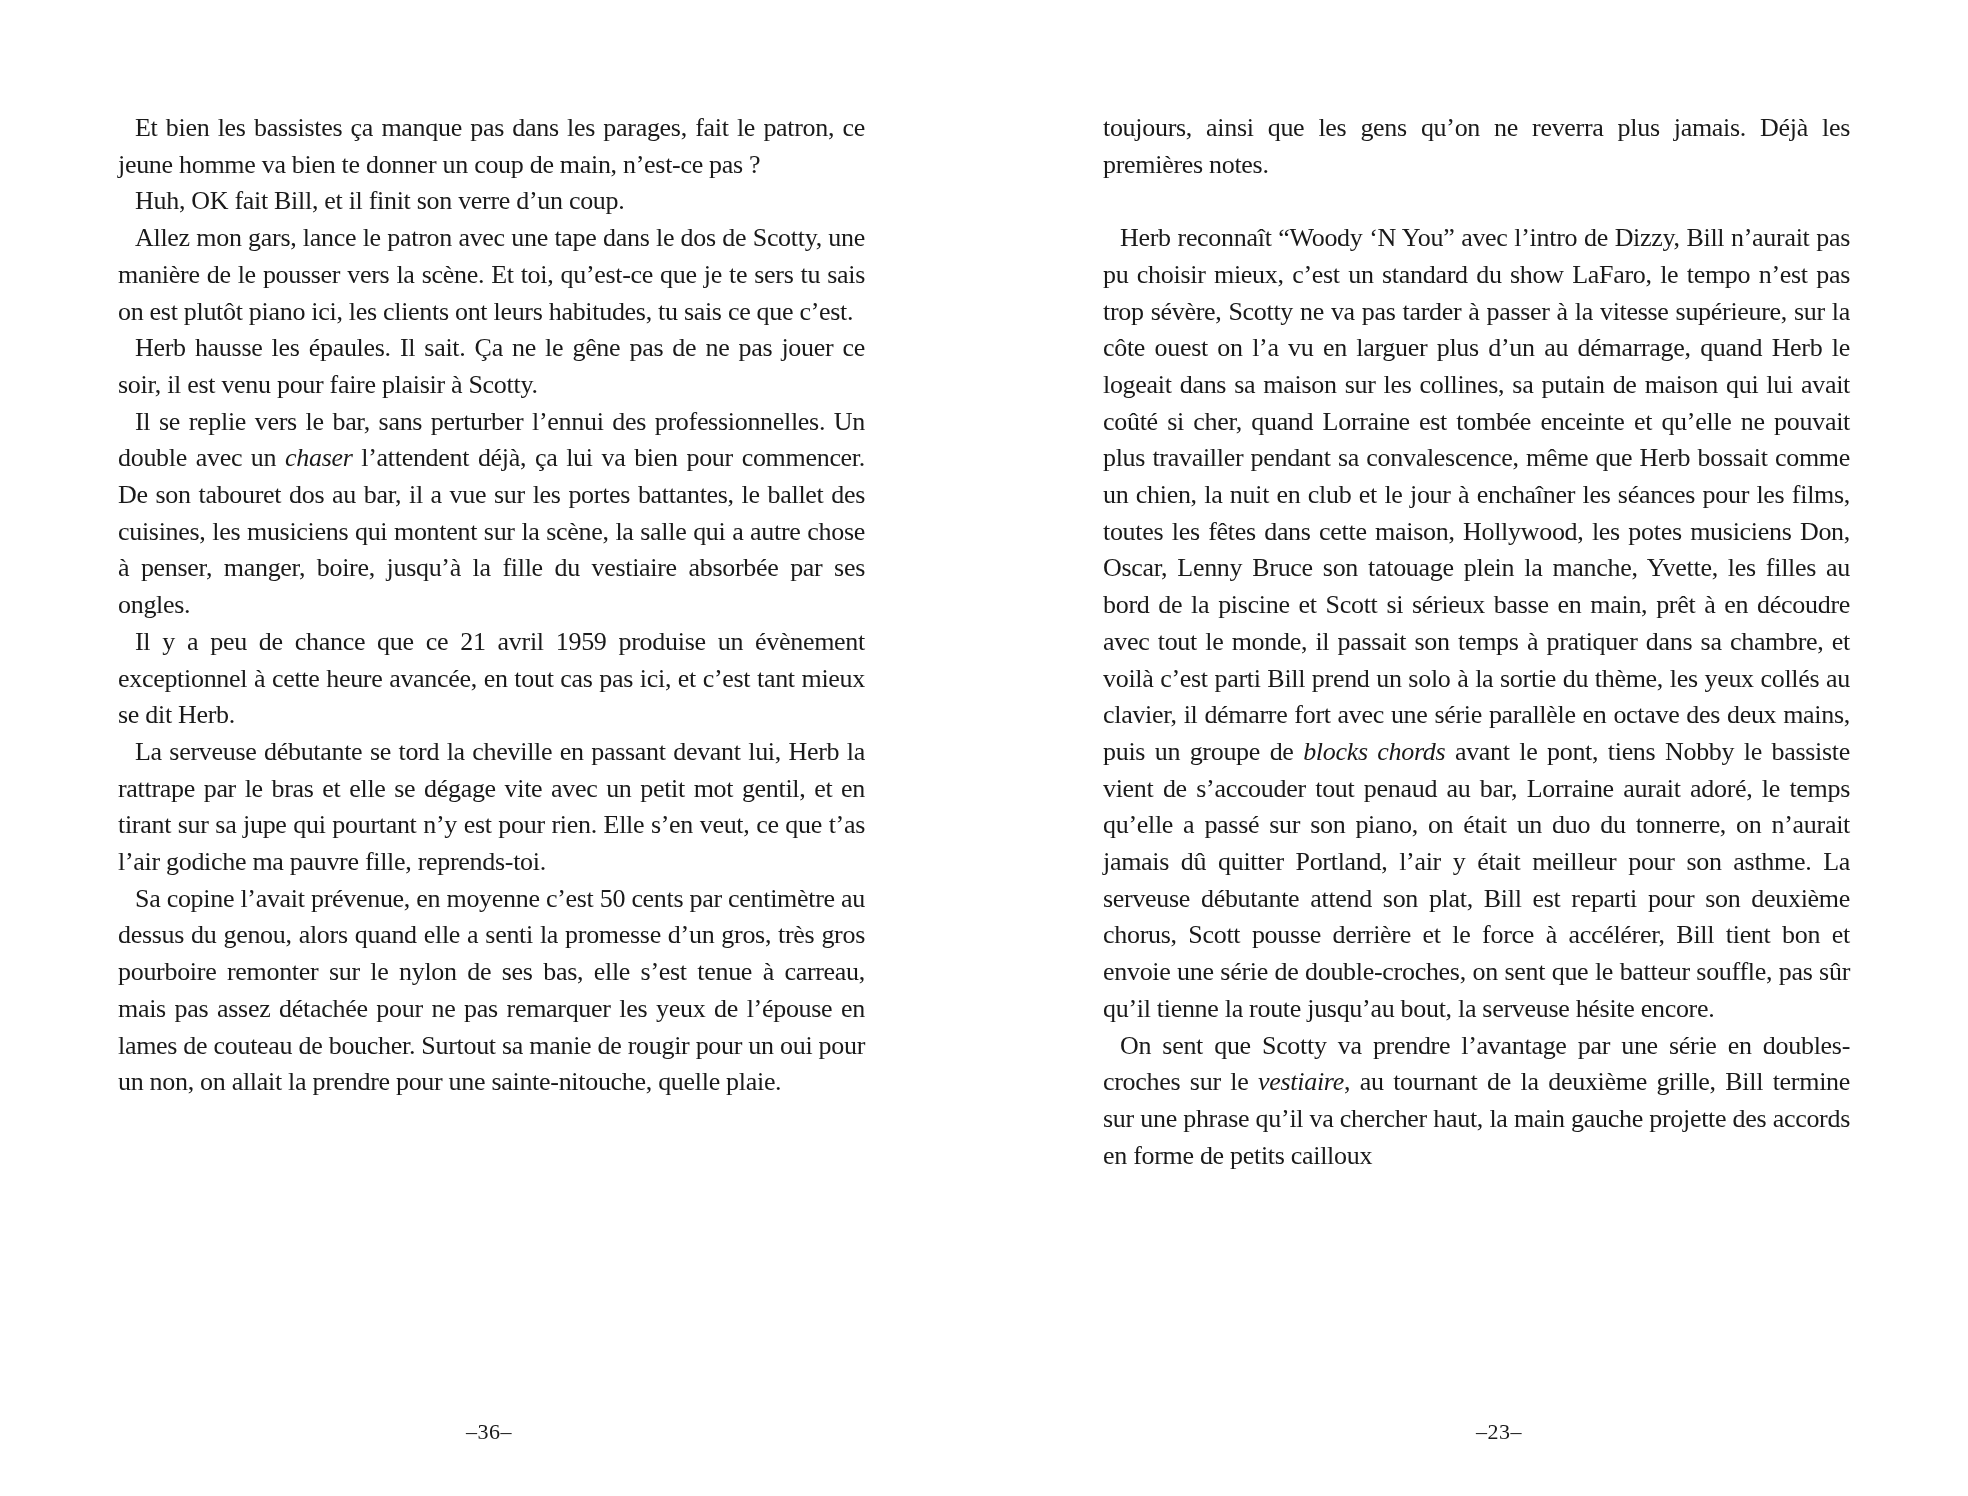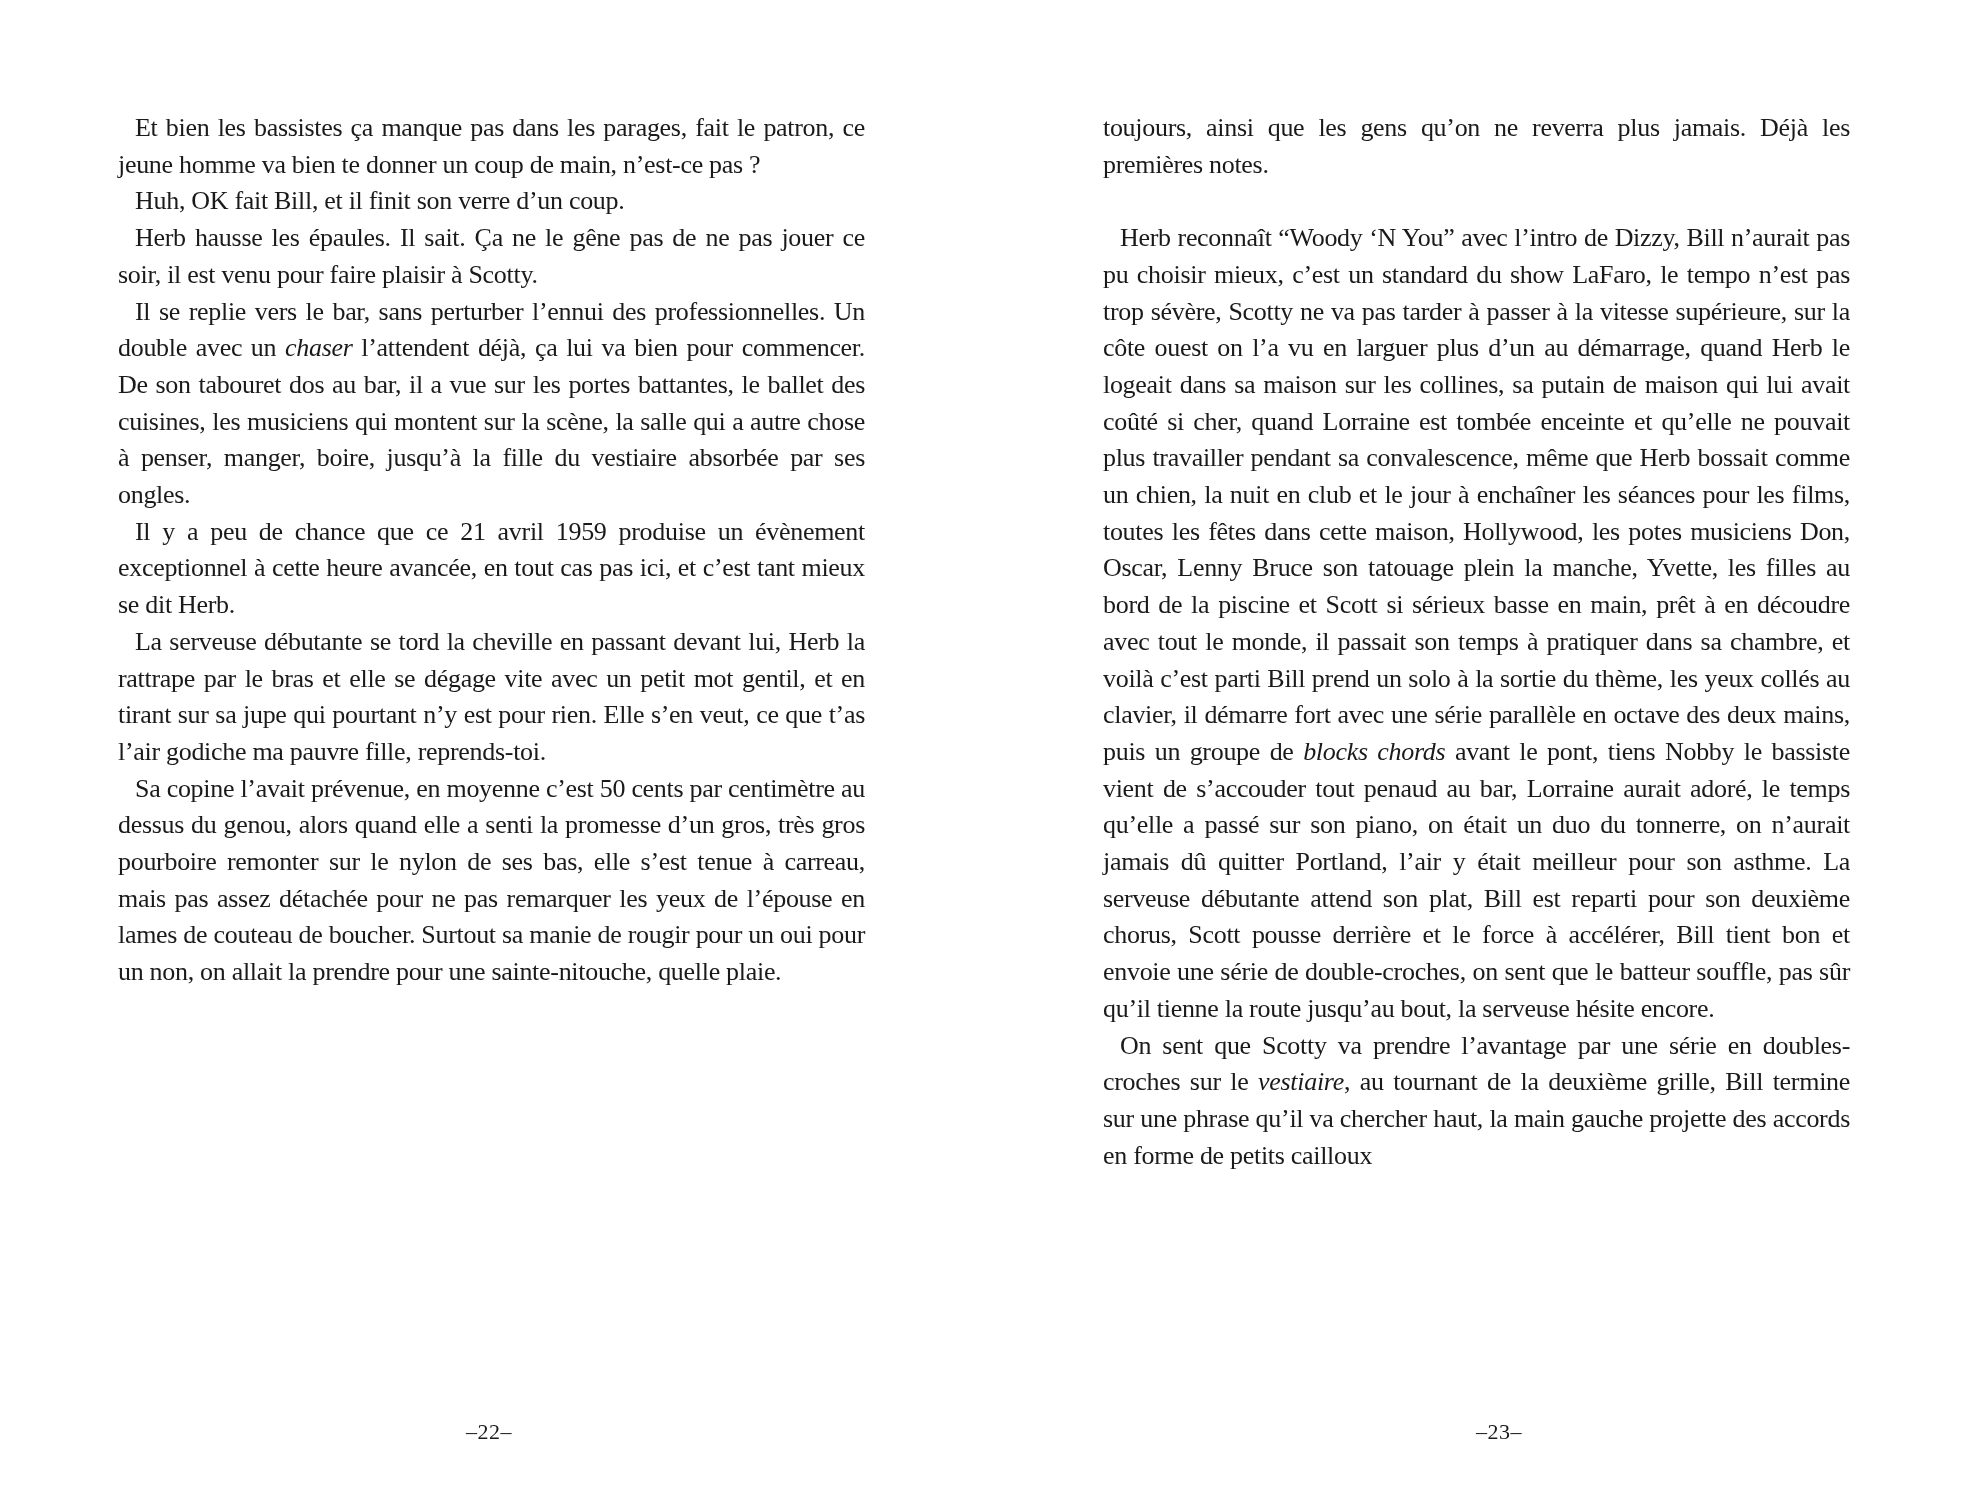--- a/index.html
+++ b/index.html
@@ -70,28 +70,29 @@
   </style>
 </head>
 <body>
 
 <div class="spread">
 
   <div class="page left">
     <div class="column">
         <p class="para"><span class="seg">Et bien les bassistes ça manque pas dans les parages, fait le patron, ce jeune homme va bien te donner un coup de main, n’est-ce pas ?</span></p>
         <p class="para"><span class="seg">Huh, OK fait Bill, et il finit son verre d’un coup.</span></p>
+        <p class="para"><span class="seg">Allez mon gars, lance le patron avec une tape dans le dos de Scotty, une manière de le pousser vers la scène. Et toi, qu’est-ce que je te sers tu sais on est plutôt piano ici, les clients ont leurs habitudes, tu sais ce que c’est.</span></p>
         <p class="para"><span class="seg">Herb hausse les épaules. Il sait. Ça ne le gêne pas de ne pas jouer ce soir, il est venu pour faire plaisir à Scotty.</span></p>
         <p class="para"><span class="seg">Il se replie vers le bar, sans perturber l’ennui des professionnelles. Un double avec un </span><span class="seg-italic">chaser</span><span class="seg"> l’attendent déjà, ça lui va bien pour commencer. De son tabouret dos au bar, il a vue sur les portes battantes, le ballet des cuisines, les musiciens qui montent sur la scène, la salle qui a autre chose à penser, manger, boire, jusqu’à la fille du vestiaire absorbée par ses ongles.</span></p>
         <p class="para"><span class="seg">Il y a peu de chance que ce 21 avril 1959 produise un évènement exceptionnel à cette heure avancée, en tout cas pas ici, et c’est tant mieux se dit Herb.</span></p>
         <p class="para"><span class="seg">La serveuse débutante se tord la cheville en passant devant lui, Herb la rattrape par le bras et elle se dégage vite avec un petit mot gentil, et en tirant sur sa jupe qui pourtant n’y est pour rien. Elle s’en veut, ce que t’as l’air godiche ma pauvre fille, reprends-toi.</span></p>
         <p class="para"><span class="seg">Sa copine l’avait prévenue, en moyenne c’est 50 cents par centimètre au dessus du genou, alors quand elle a senti la promesse d’un gros, très gros pourboire remonter sur le nylon de ses bas, elle s’est tenue à carreau, mais pas assez détachée pour ne pas remarquer les yeux de l’épouse en lames de couteau de boucher. Surtout sa manie de rougir pour un oui pour un non, on allait la prendre pour une sainte-nitouche, quelle plaie.</span></p>
       </div>
     <div class="folio">
-      <span class="inner">–22–</span>
+      <span class="inner">–36–</span>
     </div>
   </div>
 
   <div class="page right">
     <div class="column">
         <p class="para noindent gap-after"><span class="seg">toujours, ainsi que les gens qu’on ne reverra plus jamais. Déjà les premières notes.</span></p>
         <p class="para"><span class="seg">Herb reconnaît “Woody ‘N You” avec l’intro de Dizzy, Bill n’aurait pas pu choisir mieux, c’est un standard du show LaFaro, le tempo n’est pas trop sévère, Scotty ne va pas tarder à passer à la vitesse supérieure, sur la côte ouest on l’a vu en larguer plus d’un au démarrage, quand Herb le logeait dans sa maison sur les collines, sa putain de maison qui lui avait coûté si cher, quand Lorraine est tombée enceinte et qu’elle ne pouvait plus travailler pendant sa convalescence, même que Herb bossait comme un chien, la nuit en club et le jour à enchaîner les séances pour les films, toutes les fêtes dans cette maison, Hollywood, les potes musiciens Don, Oscar, Lenny Bruce son tatouage plein la manche, Yvette, les filles au bord de la piscine et Scott si sérieux basse en main, prêt à en découdre avec tout le monde, il passait son temps à pratiquer dans sa chambre, et voilà c’est parti Bill prend un solo à la sortie du thème, les yeux collés au clavier, il démarre fort avec une série parallèle en octave des deux mains, puis un groupe de </span><span class="seg-italic">blocks chords</span><span class="seg"> avant le pont, tiens Nobby le bassiste vient de s’accouder tout penaud au bar, Lorraine aurait adoré, le temps qu’elle a passé sur son piano, on était un duo du tonnerre, on n’aurait jamais dû quitter Portland, l’air y était meilleur pour son asthme. La serveuse débutante attend son plat, Bill est reparti pour son deuxième chorus, Scott pousse derrière et le force à accélérer, Bill tient bon et envoie une série de double-croches, on sent que le batteur souffle, pas sûr qu’il tienne la route jusqu’au bout, la serveuse hésite encore.</span></p>
         <p class="para"><span class="seg">On sent que Scotty va prendre l’avantage par une série en doubles-croches sur le </span><span class="seg-italic">vestiaire</span><span class="seg">, au tournant de la deuxième grille, Bill termine sur une phrase qu’il va chercher haut, la main gauche projette des accords en forme de petits cailloux</span></p>
       </div>
     <div class="folio">

